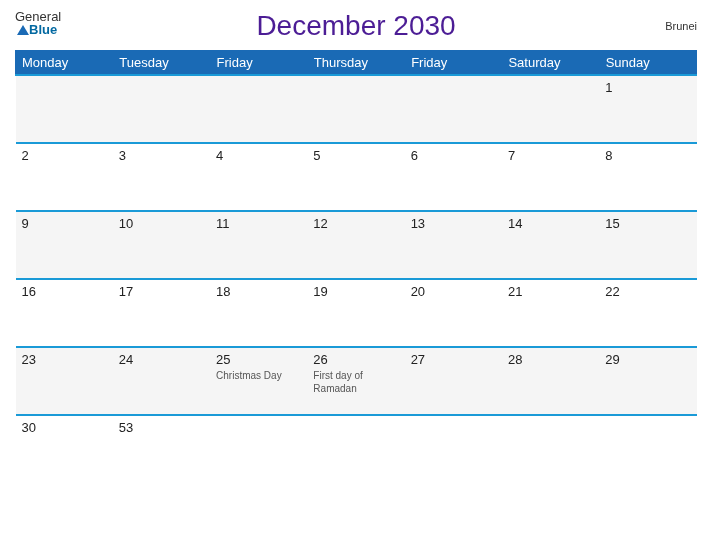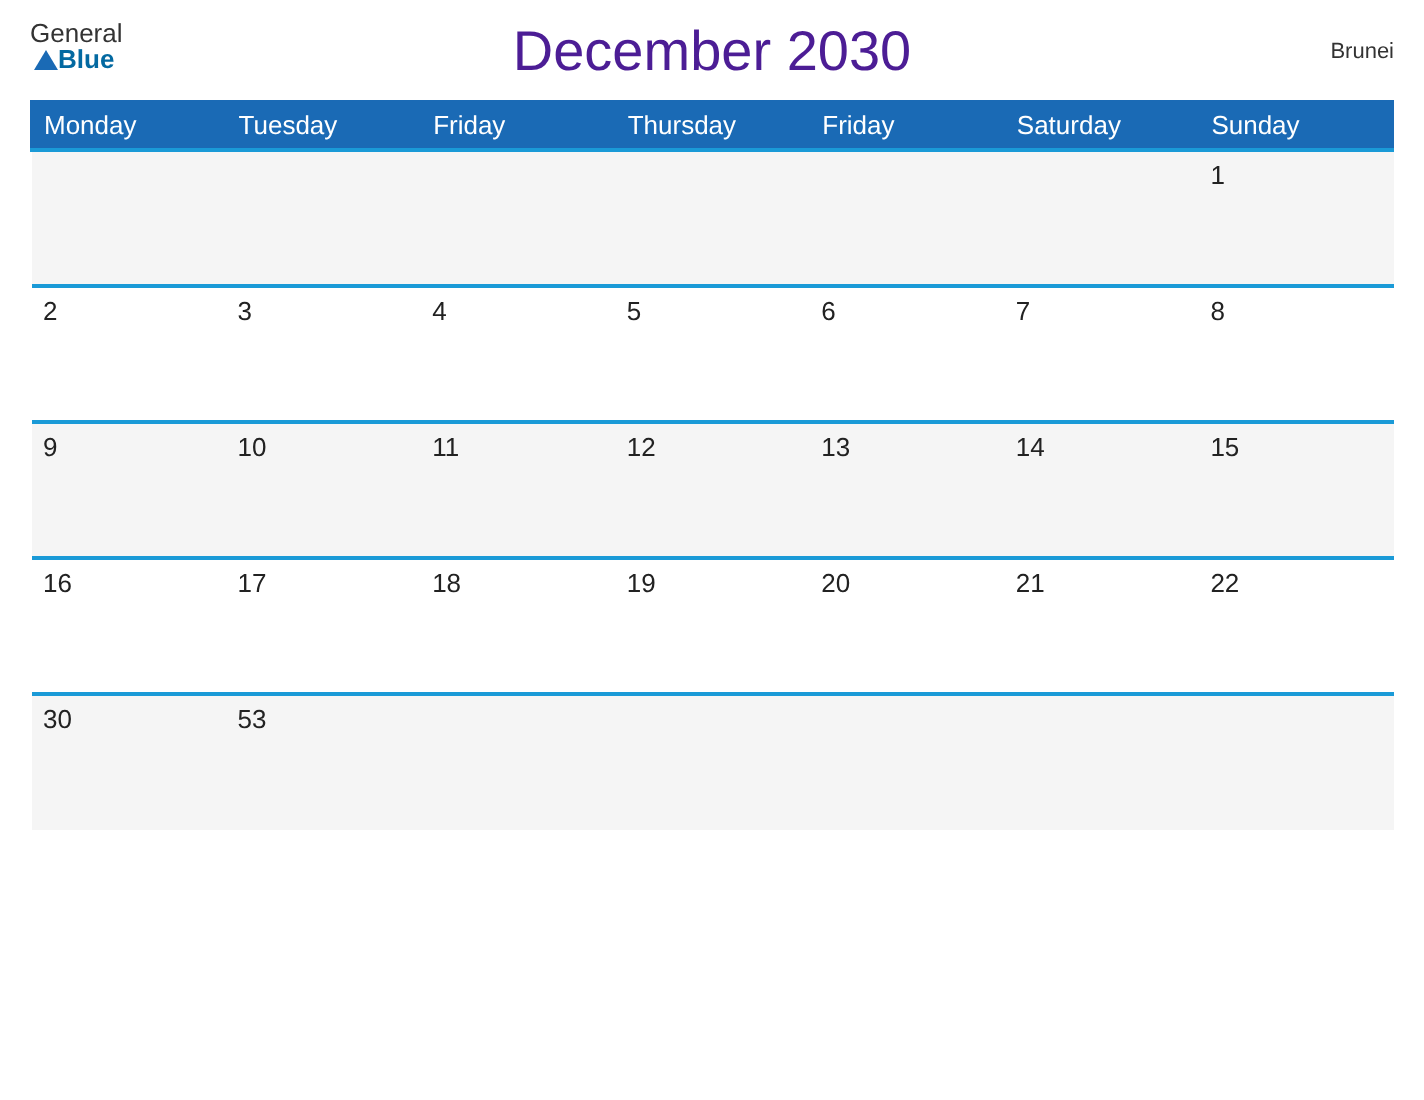--- a/index.html
+++ b/index.html
@@ -215,20 +215,45 @@
           <td>
             <span class="day-num">20</span>
           </td>
           <td>
             <span class="day-num">21</span>
           </td>
           <td>
             <span class="day-num">22</span>
           </td>
         </tr>
+        <tr>
+          <td>
+            <span class="day-num">23</span>
+          </td>
+          <td>
+            <span class="day-num">24</span>
+          </td>
+          <td>
+            <span class="day-num">25</span>
+            <span class="event-text">Christmas Day</span>
+          </td>
+          <td>
+            <span class="day-num">26</span>
+            <span class="event-text">First day of Ramadan</span>
+          </td>
+          <td>
+            <span class="day-num">27</span>
+          </td>
+          <td>
+            <span class="day-num">28</span>
+          </td>
+          <td>
+            <span class="day-num">29</span>
+          </td>
+        </tr>
         <tr class="last-row">
           <td>
             <span class="day-num">30</span>
           </td>
           <td>
             <span class="day-num">53</span>
           </td>
           <td></td>
           <td></td>
           <td></td>

